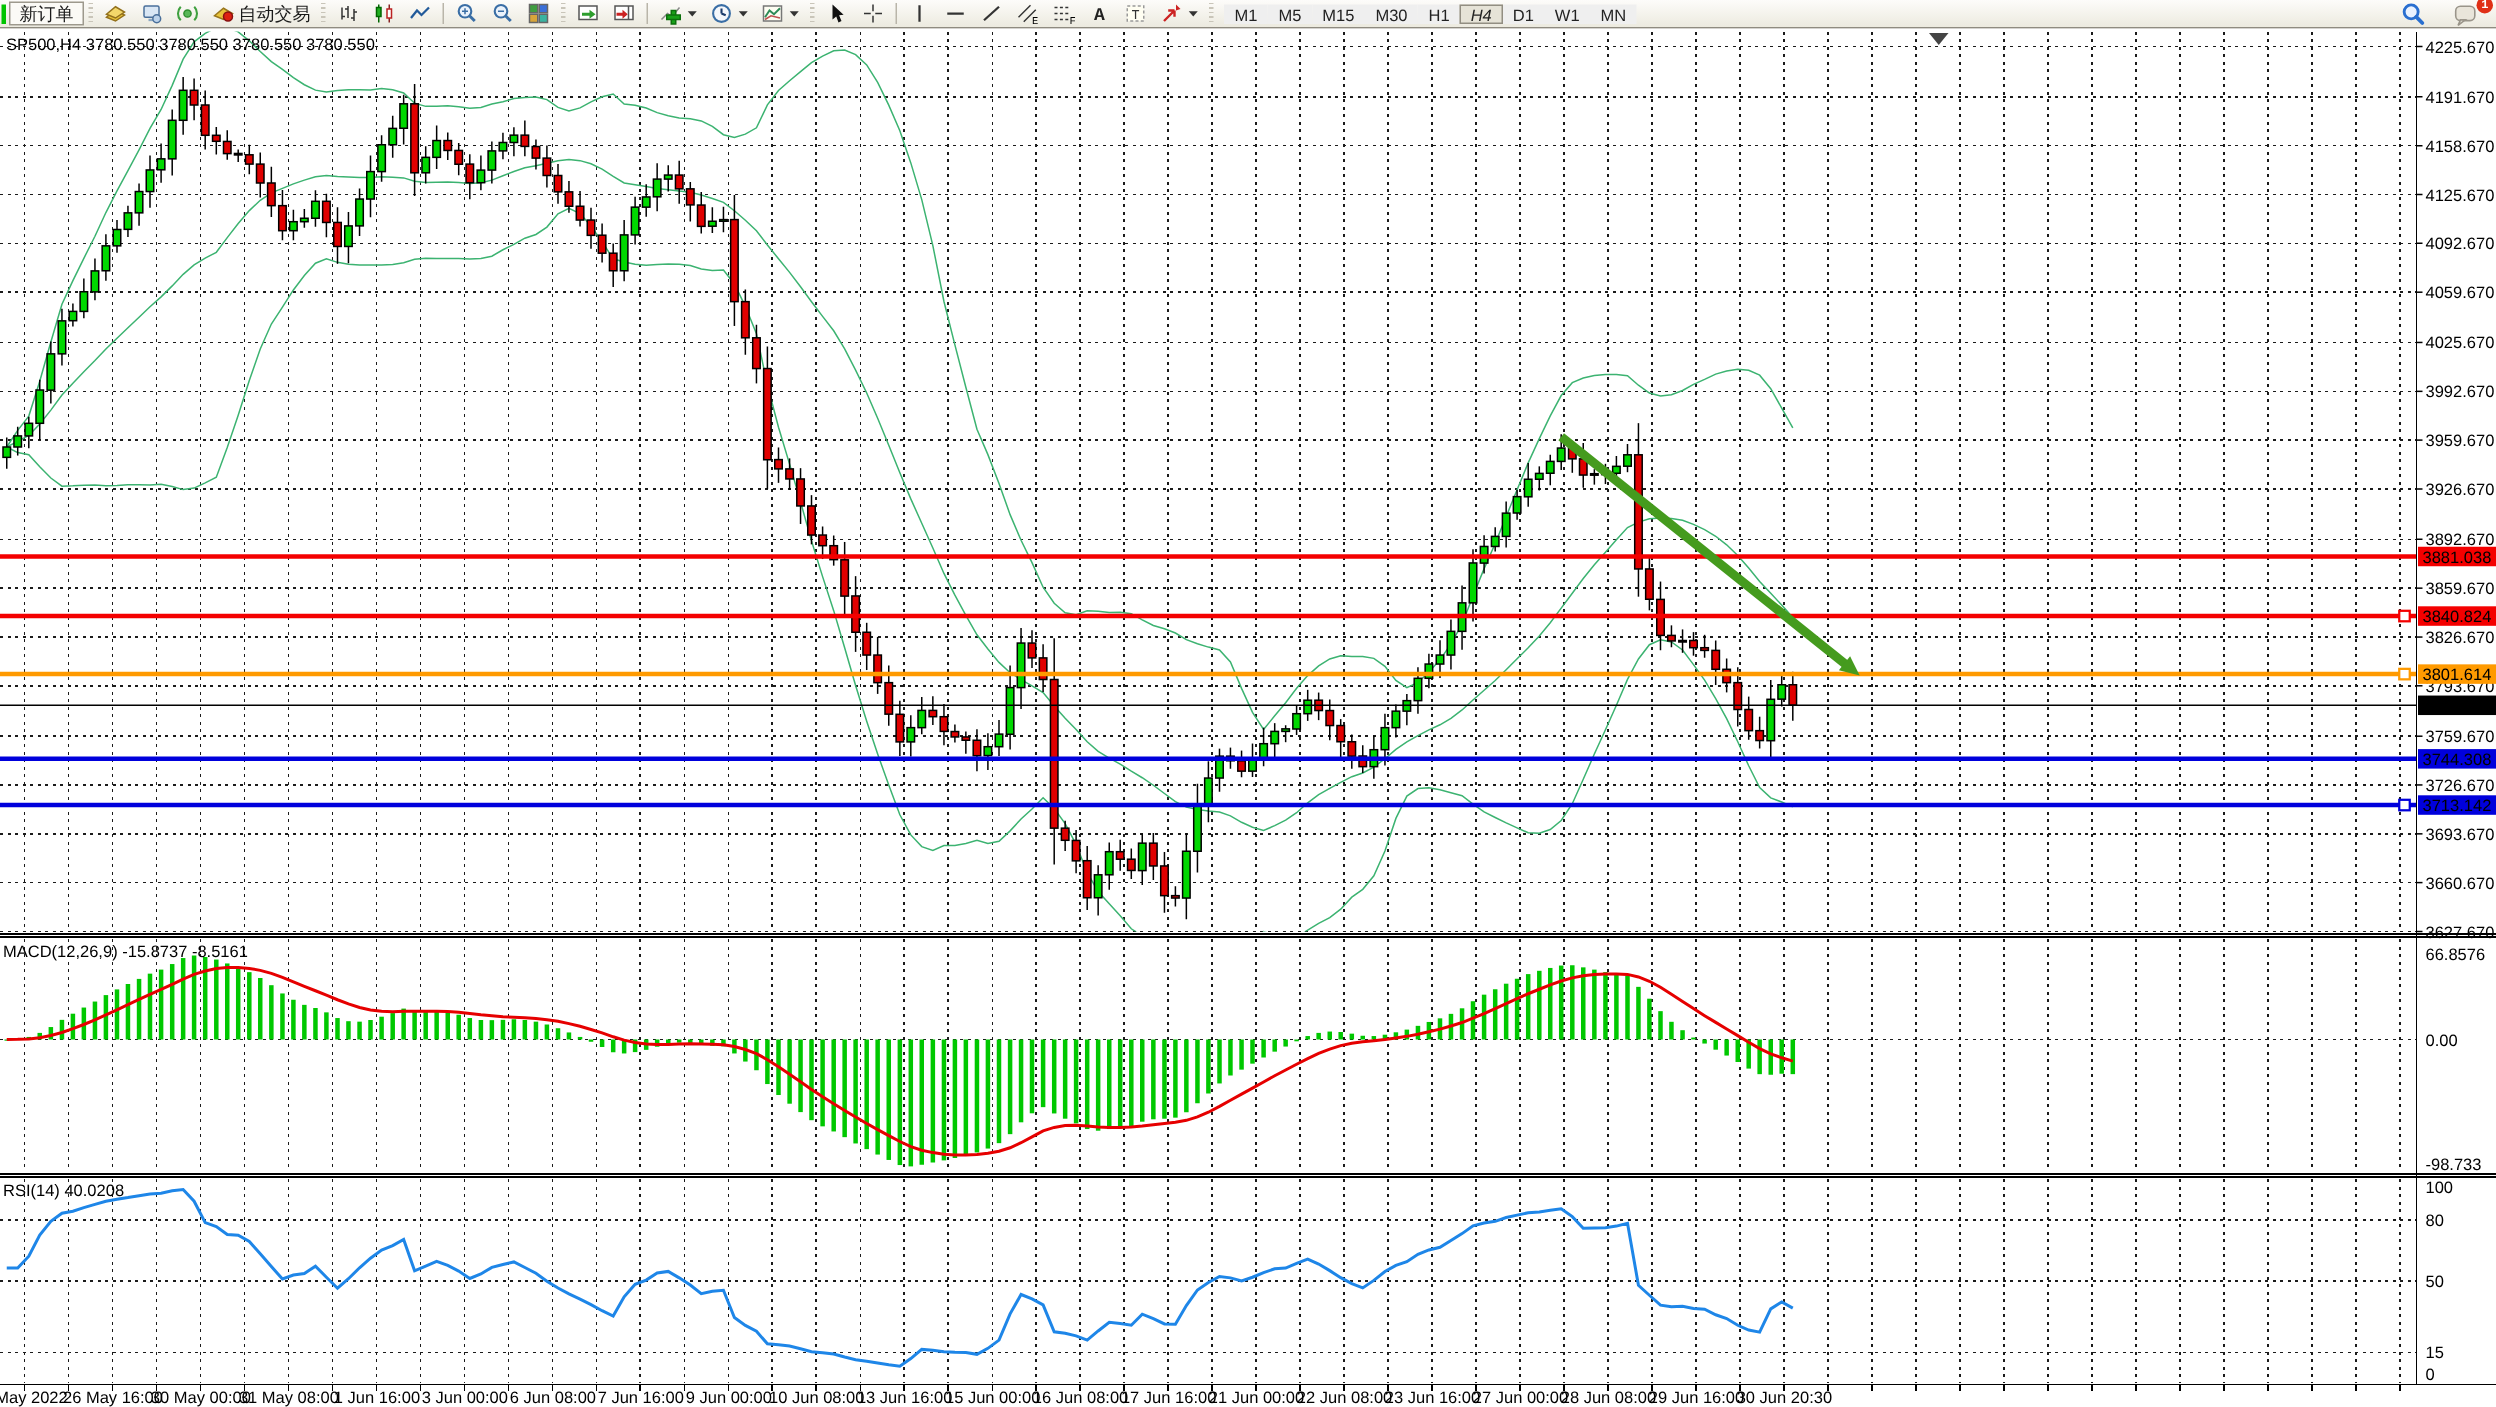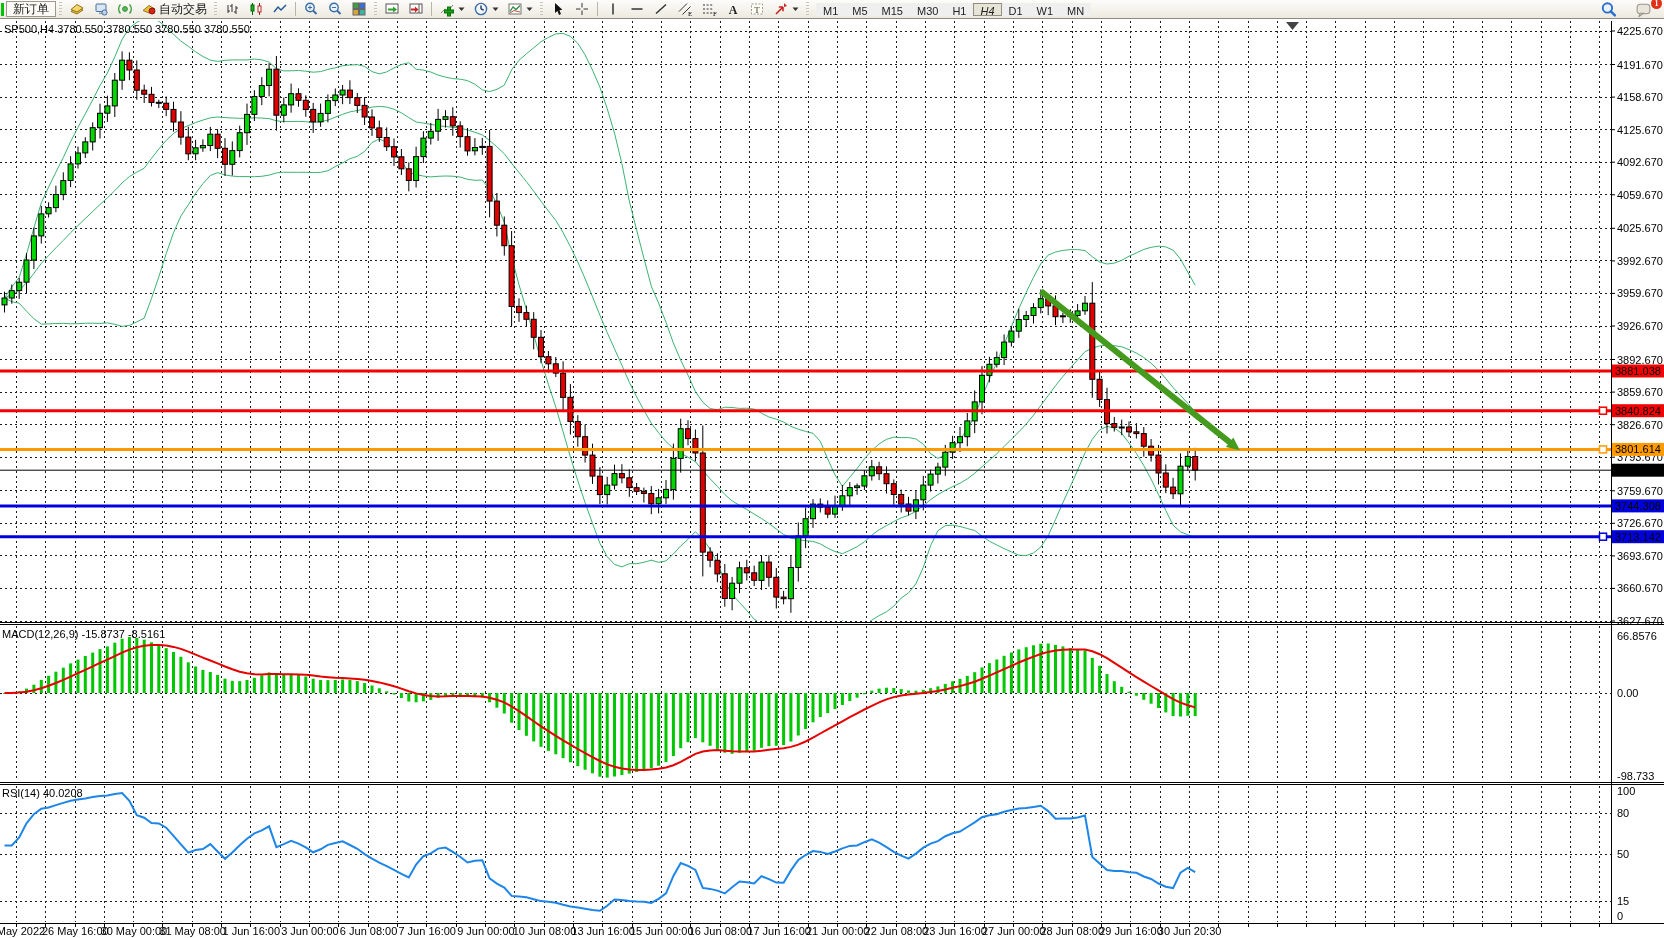--- a/index.html
+++ b/index.html
@@ -1,20 +1,20 @@
 <!DOCTYPE html>
 <html><head>
 <meta charset="utf-8">
 <style>
   html,body{margin:0;padding:0;background:#fff;width:1664px;height:938px;overflow:hidden;
     font-family:"Liberation Sans",sans-serif;}
   .tb{display:flex;align-items:center;height:18px;background:linear-gradient(#fdfcfa,#eceadf);
     border-bottom:1px solid #8f8b80;padding-left:1px;}
   .btn{display:flex;align-items:center;height:16px;padding:0 3px;border:1px solid transparent;
-    background:transparent;font-family:Liberation Serif, serif;font-size:12px;color:#1a1a1a;gap:2px;cursor:default;}
+    background:transparent;font-family:Liberation Mono, monospace;font-size:12px;color:#1a1a1a;gap:2px;cursor:default;}
   .btn.framed{border:1px solid #9d998d;background:#fbfaf6;padding:0 6px;}
   .sep{width:1px;height:14px;background:#b9b5a9;margin:0 3px;flex:0 0 auto;}
   .grip{width:3px;height:14px;margin:0 3px;background:repeating-linear-gradient(#c9c5b9 0 1px,transparent 1px 3px);flex:0 0 auto;}
   .edge{width:3px;height:13px;background:#00c400;margin:0 2px 0 0;flex:0 0 auto;}
   .tfwrap{display:flex;align-items:center;margin-left:4px;}
   .tf{font-size:11px;padding:1px 6px;color:#222;border:1px solid transparent;height:13px;line-height:13px;}
   .tf.active{background:#e6e3d7;border:1px solid #928e82;font-style:italic;}
   .right{margin-left:auto;display:flex;align-items:center;gap:10px;margin-right:8px;}
   .chatwrap{position:relative;}
   .badge{position:absolute;top:-4px;right:-7px;width:11px;height:11px;border-radius:50%;

